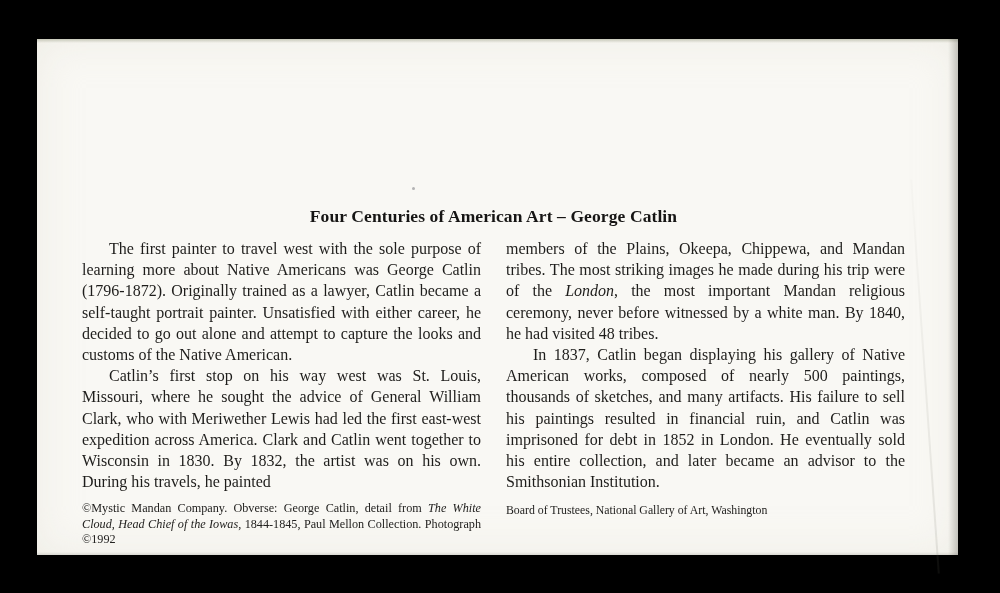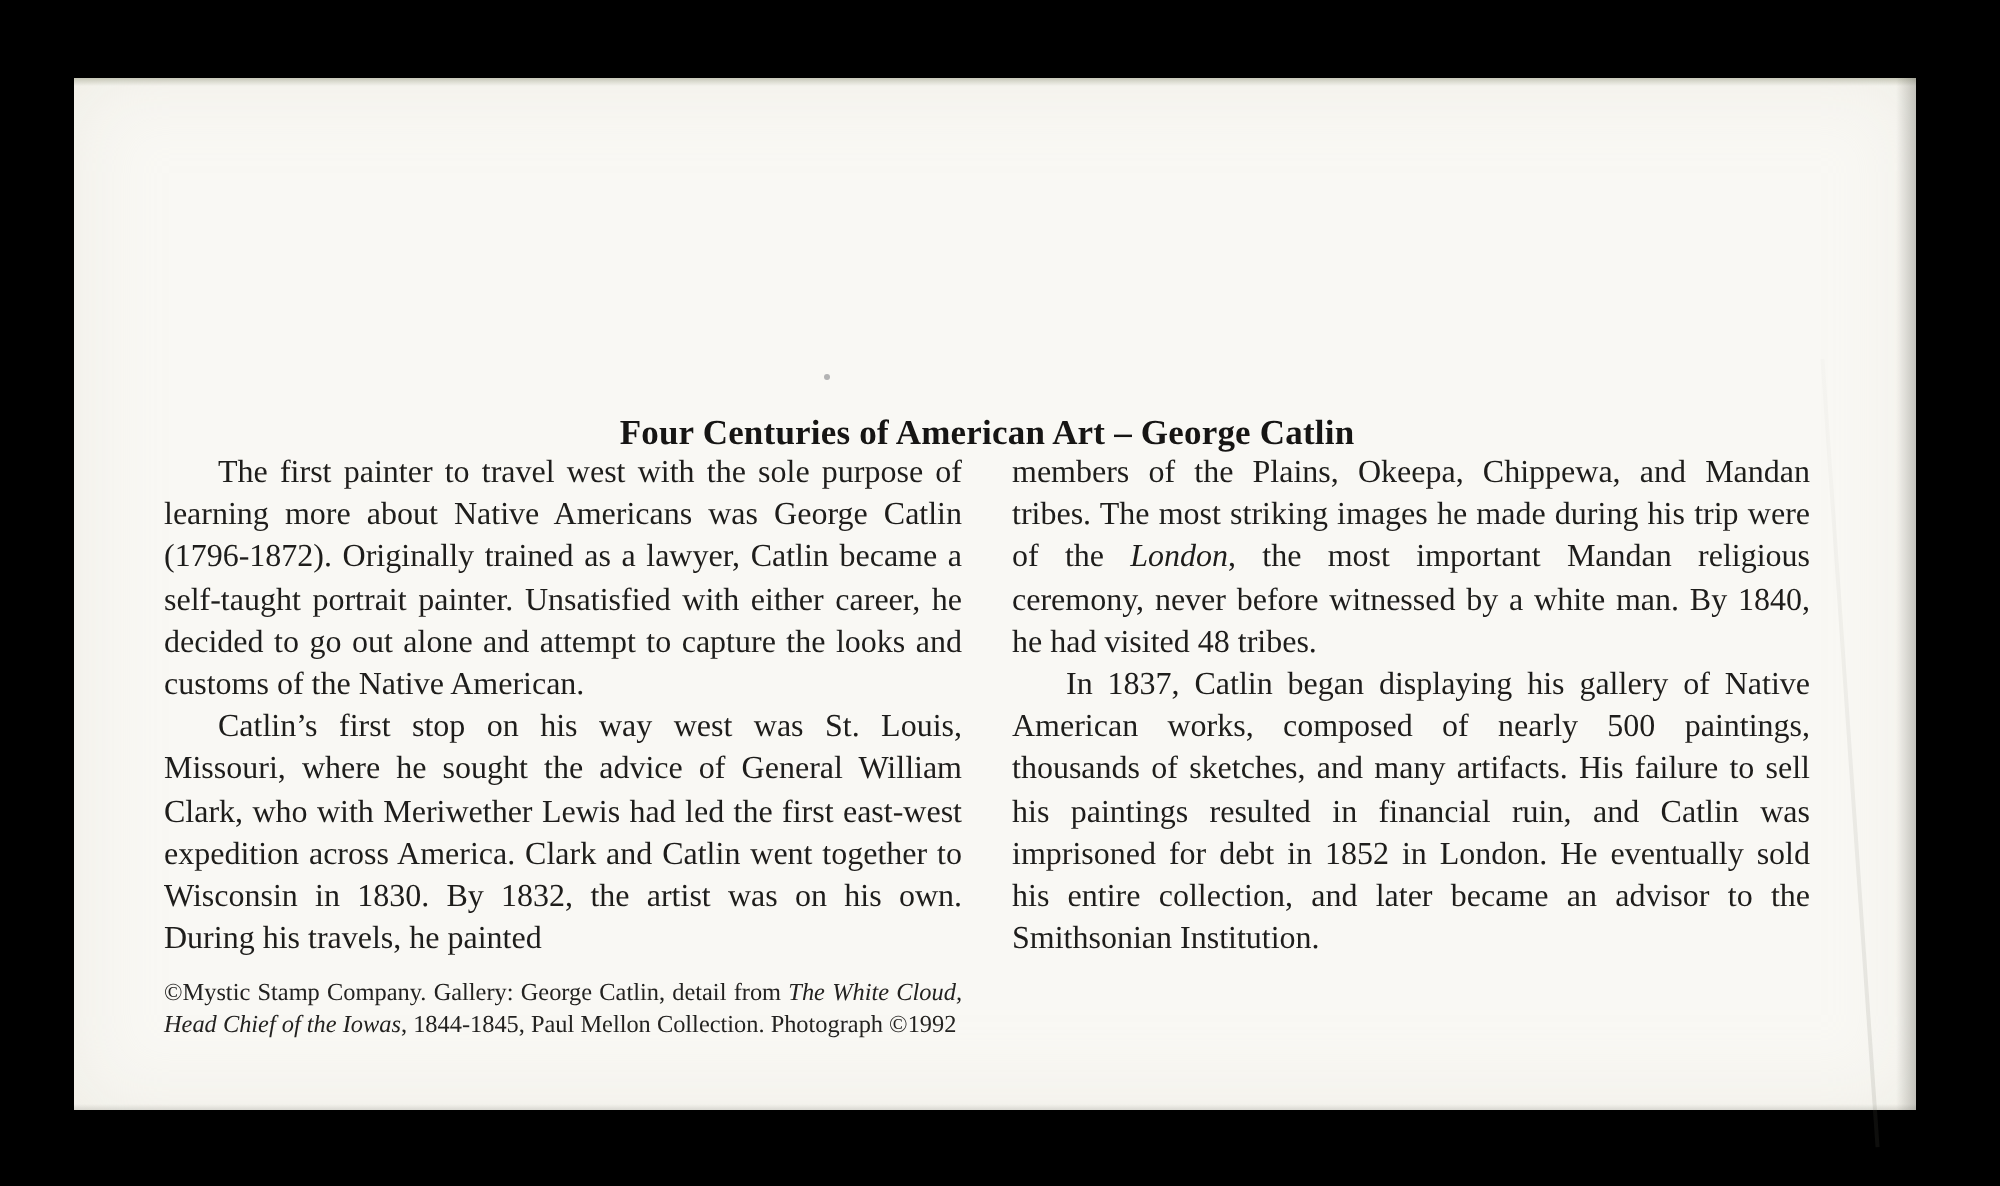--- a/index.html
+++ b/index.html
@@ -73,20 +73,21 @@
     font-size: 17.5px;
     line-height: 20px;
     font-weight: bold;
     text-align: center;
     color: #161514;
     letter-spacing: 0.1px;
   }
   .columns {
     display: flex;
     gap: 25px;
+    margin-top: 12px;
   }
   .col {
     flex: 1 1 0;
     font-size: 16px;
     line-height: 21.2px;
     color: #1e1d1b;
     text-align: justify;
   }
   p.para { margin: 0; }
   p.indent { text-indent: 27px; }
@@ -116,24 +117,25 @@
     <div class="speck"></div>
 
     <div class="content">
       <h1 class="title">Four Centuries of American Art – George Catlin</h1>
 
       <div class="columns">
 
         <div class="col">
           <p class="para indent">The first painter to travel west with the sole purpose of learning more about Native Americans was George Catlin (1796-1872).  Originally trained as a lawyer, Catlin became a self-taught portrait painter.  Unsatisfied with either career, he decided to go out alone and attempt to capture the looks and customs of the Native American.</p>
           <p class="para indent">Catlin’s first stop on his way west was St. Louis, Missouri, where he sought the advice of General William Clark, who with Meriwether Lewis had led the first east-west expedition across America.  Clark and Catlin went together to Wisconsin in 1830.  By 1832, the artist was on his own.  During his travels, he painted</p>
-          <p class="footnote"><span>©Mystic Stamp Company.  Gallery: George Catlin, detail from </span><i>The White Cloud, Head Chief of the Iowas</i><span>, 1844-1845, Paul Mellon Collection.  Photograph ©1992</span></p>
+          <p class="footnote"><span>©Mystic Mandan Company.  Obverse: George Catlin, detail from </span><i>The White Cloud, Head Chief of the Iowas</i><span>, 1844-1845, Paul Mellon Collection.  Photograph ©1992</span></p>
         </div>
 
         <div class="col">
           <p class="para"><span>members of the Plains, Okeepa, Chippewa, and Mandan tribes.  The most striking images he made during his trip were of the </span><i>London</i><span>, the most important Mandan religious ceremony, never before witnessed by a white man.  By 1840, he had visited 48 tribes.</span></p>
           <p class="para indent">In 1837, Catlin began displaying his gallery of Native American works, composed of nearly 500 paintings, thousands of sketches, and many artifacts.  His failure to sell his paintings resulted in financial ruin, and Catlin was imprisoned for debt in 1852 in London.  He eventually sold his entire collection, and later became an advisor to the Smithsonian Institution.</p>
+          <p class="footnote small">Board of Trustees, National Gallery of Art, Washington</p>
         </div>
 
       </div>
     </div>
   </div>
 </div>
 
 </body></html>

